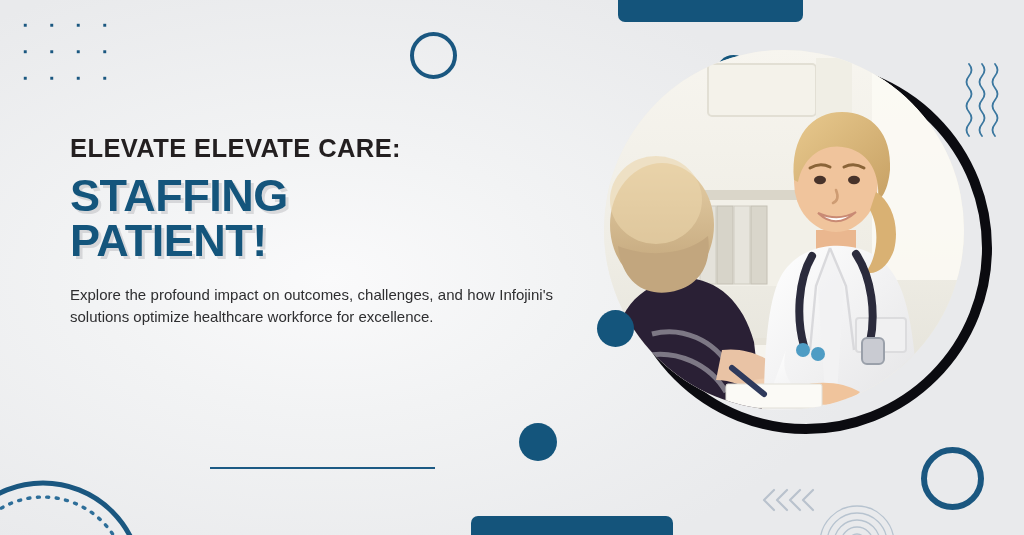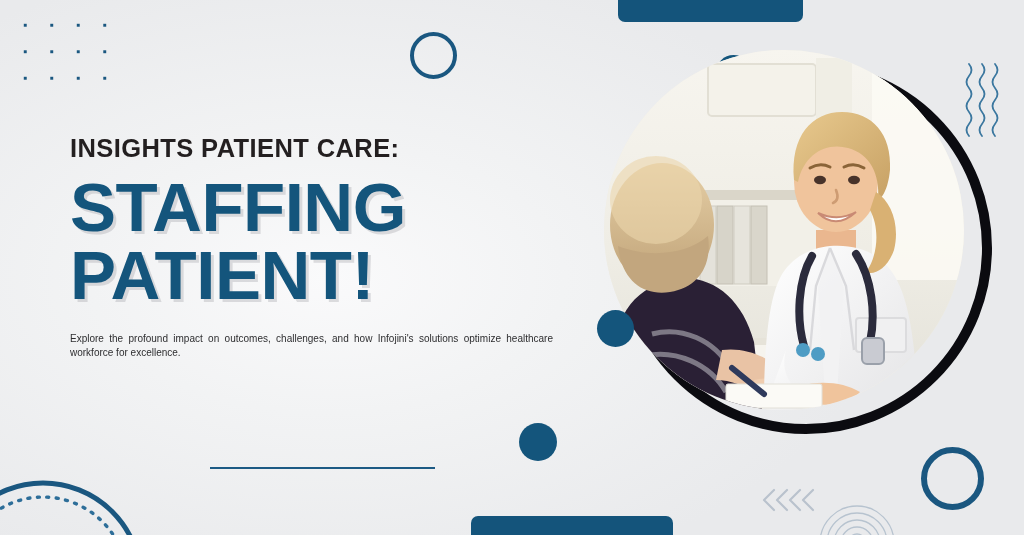--- a/index.html
+++ b/index.html
@@ -41,28 +41,28 @@
   .corner-circle { left:-62px; top:476px; width:210px; height:210px; }
 
   
   .copy { position:absolute; left:70px; top:134px; width:490px; }
   .eyebrow {
     font-size:25.5px; font-weight:bold; letter-spacing:.4px;
     color:#231F20; line-height:1.1; white-space:nowrap;
   }
   .headline {
     margin-top:12px;
-    font-size:69px; font-weight:bold; letter-spacing:-0.5px;
+    font-size:45px; font-weight:bold; letter-spacing:-0.5px;
     line-height:.99; color:#14557C;
     text-shadow: 3px 3px 0 rgba(150,150,155,.30);
   }
   .headline span { display:block; }
   .body-copy {
     margin-top:21px; width:483px;
-    font-size:10px; line-height:1.47; color:#2E2E30;
+    font-size:15px; line-height:1.47; color:#2E2E30;
     text-align:justify;
   }
 
   
   .photo-wrap { position:absolute; left:600px; top:50px; width:400px; height:420px; }
   .black-ring {
     position:absolute; left:20px; top:12px; width:372px; height:372px;
     border-radius:50%; border:10px solid #0B0B10;
   }
   .photo-circle {
@@ -184,21 +184,21 @@
 
         <rect x="122" y="334" width="96" height="24" rx="2" fill="#FBFAF6" stroke="#E2E0D8"></rect>
         <path d="M128 318 L160 344" stroke="#2F3A5C" stroke-width="6" stroke-linecap="round"></path>
       </svg>
     </div>
   </div>
 
   <div class="deco dot-fill dot-mid"></div>
 
   <div class="copy">
-    <div class="eyebrow">INSIGHTS PATIENT CARE:</div>
+    <div class="eyebrow">ELEVATE ELEVATE CARE:</div>
     <div class="headline">
       <span>STAFFING</span>
       <span>PATIENT!</span>
     </div>
     <p class="body-copy">Explore the profound impact on outcomes, challenges, and how Infojini's solutions optimize healthcare workforce for excellence.</p>
   </div>
 
   <div class="deco dot-fill dot-low"></div>
   <div class="deco underline"></div>
   <div class="deco bar bar-bottom"></div>

